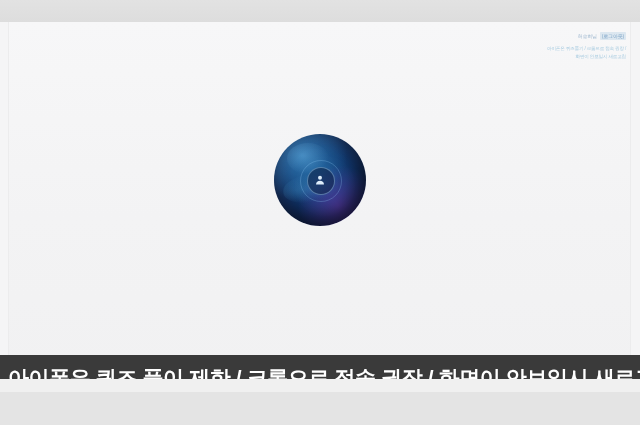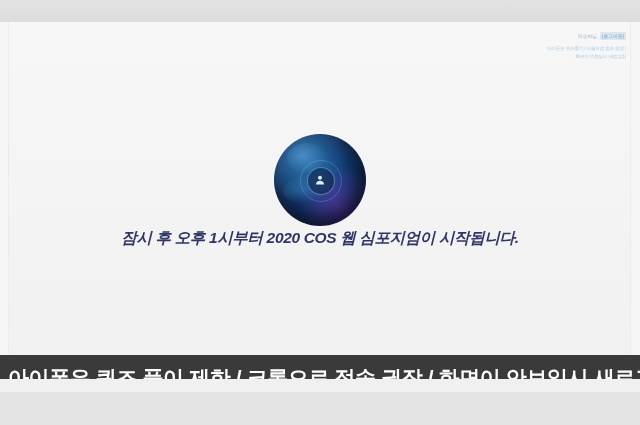--- a/index.html
+++ b/index.html
@@ -229,21 +229,20 @@
         <div id="globe-ring-inner"></div>
         <div id="globe-person-icon">
           <svg viewBox="0 0 24 24" width="14" height="14" aria-hidden="true">
             <circle cx="12" cy="8" r="3.4" fill="#dfeefb"></circle>
             <path d="M5.2 19.5c0-3.8 3.1-6.2 6.8-6.2s6.8 2.4 6.8 6.2z" fill="#dfeefb"></path>
           </svg>
         </div>
       </div>
     </div>
 
-    <div id="caption-line">잠시 후 오후 1시부터 2020 COS 웹 심포지엄이 시작됩니다.</div>
 
     <div id="ticker-banner">
       <div id="ticker-text">아이폰은 퀴즈 풀이 제한 / 크롬으로 접속 권장 / 화면이 안보일시 새로고침</div>
     </div>
 
   </div>
 
   <div id="chrome-bottom-light"></div>
   <div id="chrome-bottom-band"></div>
 

